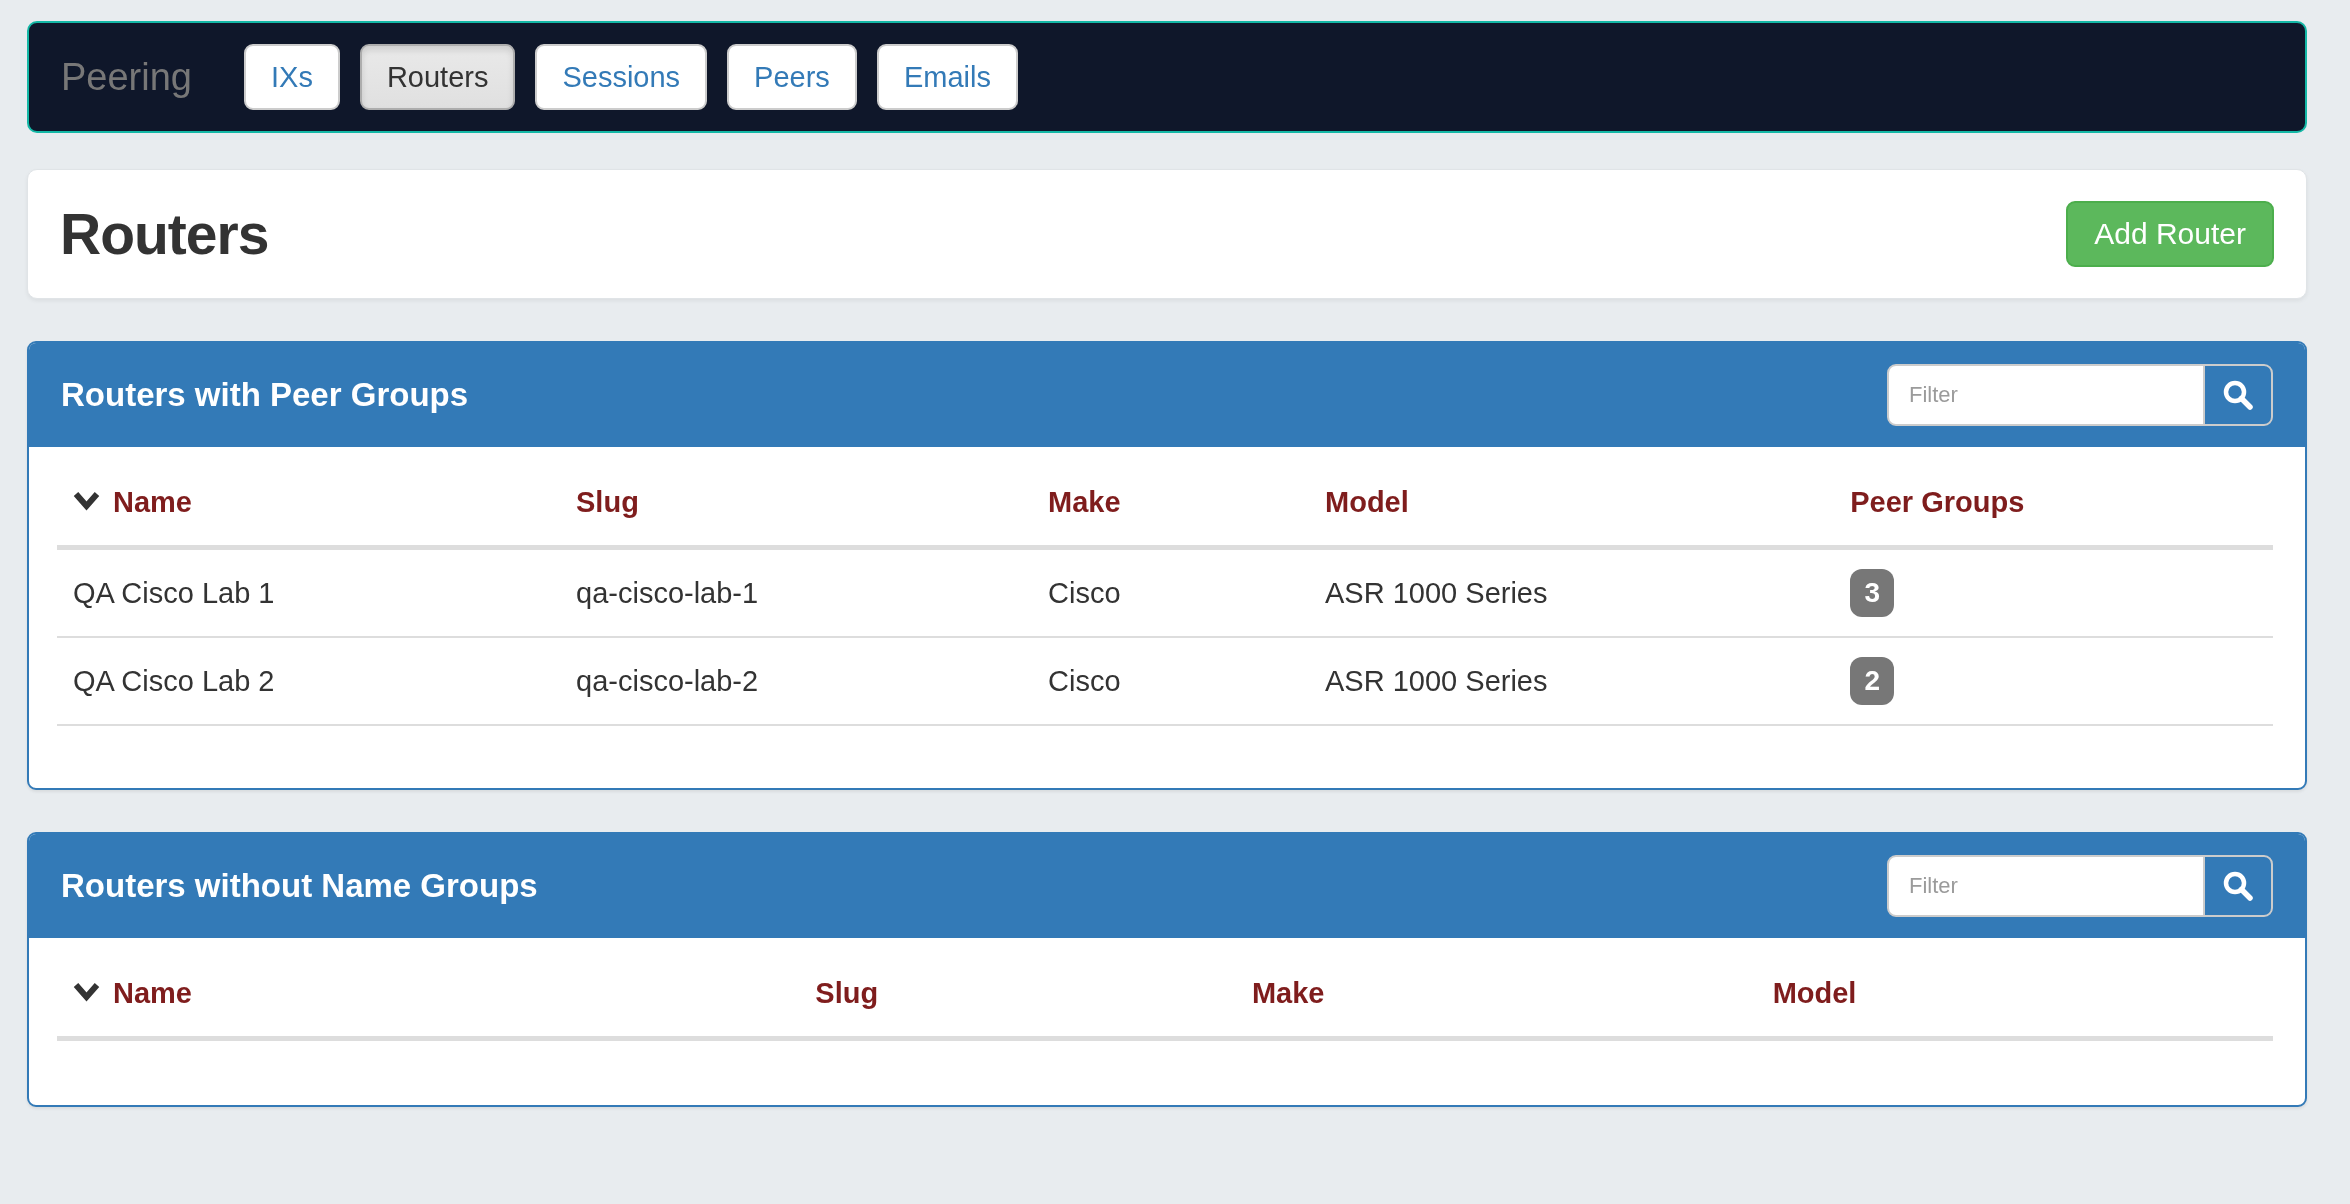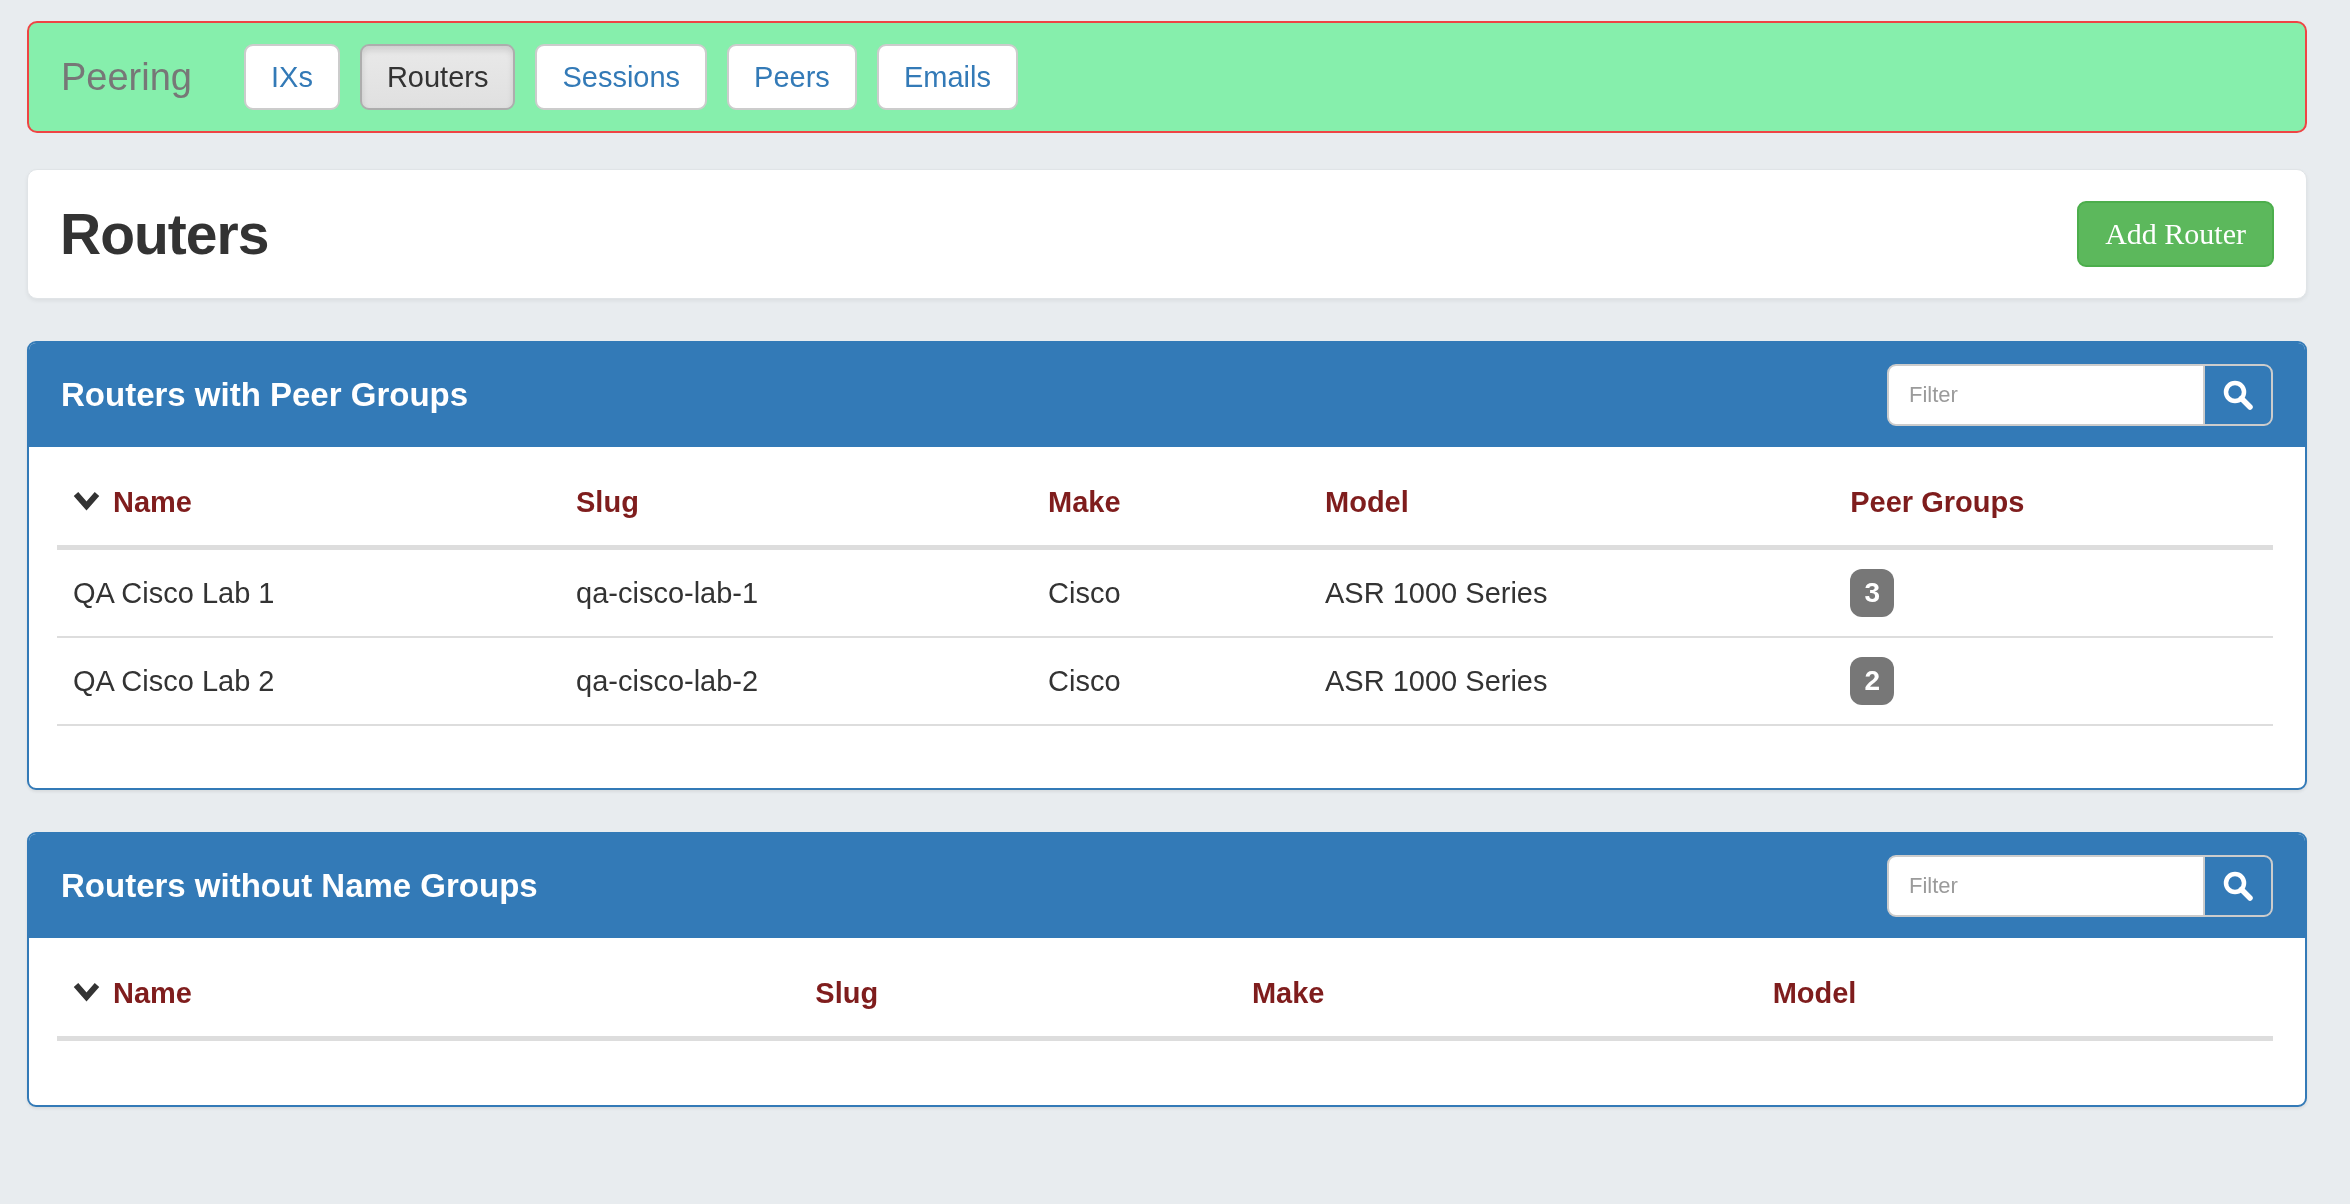--- a/index.html
+++ b/index.html
@@ -8,22 +8,22 @@
     background: #e8ecef;
     font-family: "Liberation Sans", "DejaVu Sans", sans-serif;
     color: #333;
   }
   .container { width: 2280px; margin-left: 27px; }
 
   
   .navbar {
     margin-top: 21px;
     height: 112px;
-    background: #86efac;
-    border: 2px solid #ef4444;
+    background: #0f172a;
+    border: 2px solid #14b8a6;
     border-radius: 10px;
     display: flex;
     align-items: center;
     padding-left: 32px;
   }
   .brand {
     color: #777;
     font-size: 38px;
     margin-right: 52px;
   }
@@ -66,21 +66,21 @@
   .btn-success {
     margin-left: auto;
     height: 66px;
     padding: 0 26px;
     font-size: 30px;
     background: #5cb85c;
     border: 2px solid #4cae4c;
     border-radius: 9px;
     color: #fff;
     cursor: pointer;
-    font-family: Liberation Serif, serif;
+    font-family: Liberation Sans, sans-serif;
   }
 
   
   .panel {
     margin-top: 42px;
     background: #fff;
     border: 2px solid #337ab7;
     border-radius: 9px;
     overflow: hidden;
     box-shadow: 0 2px 3px rgba(0,0,0,0.07);

